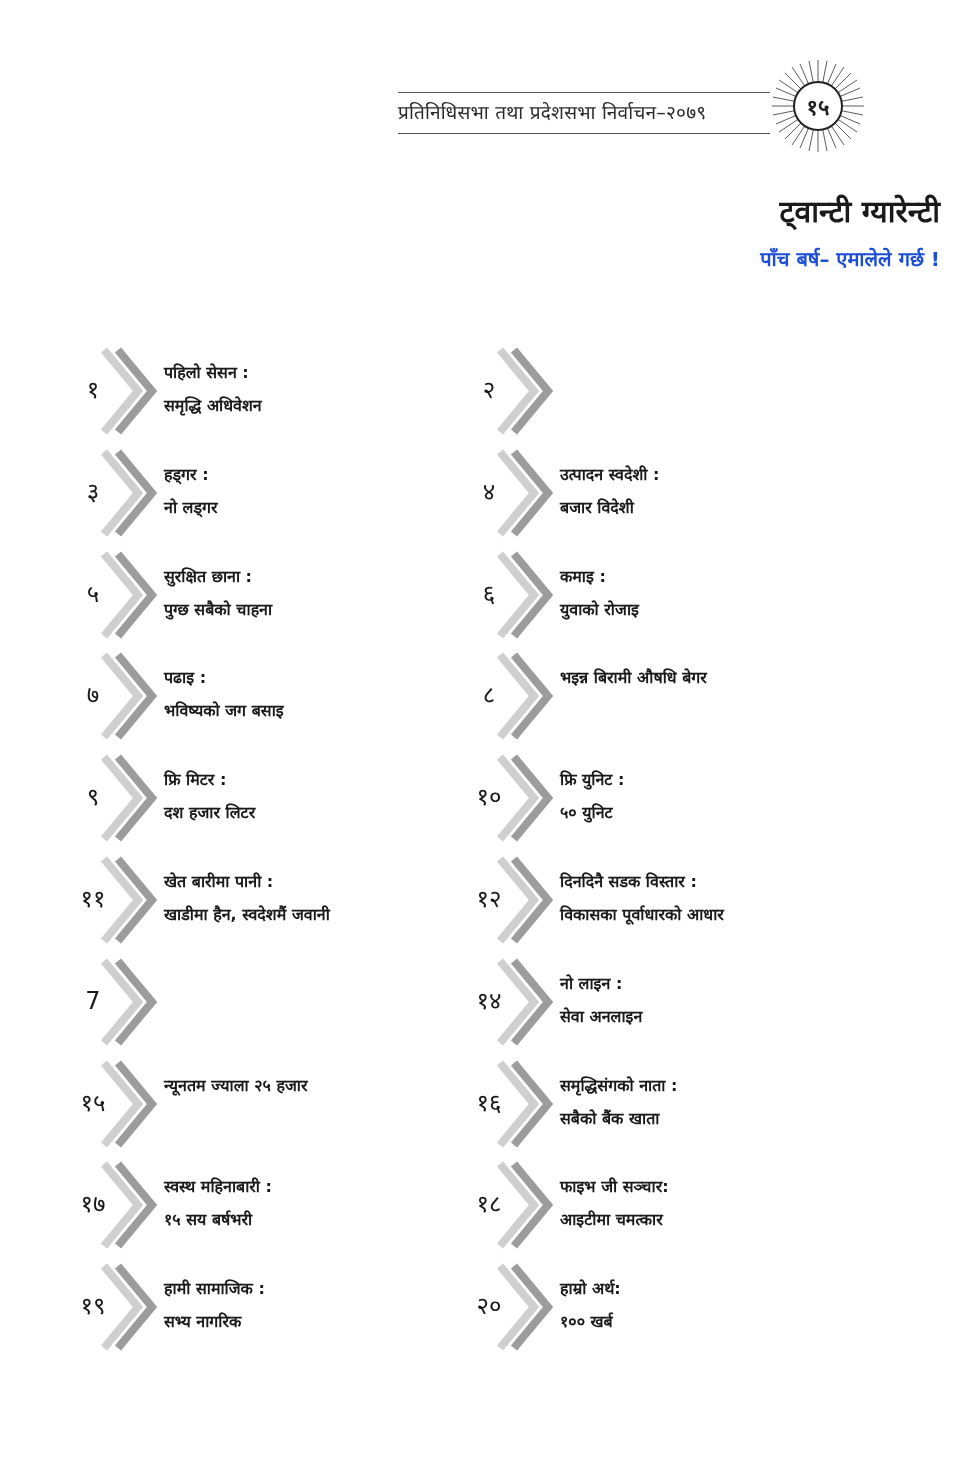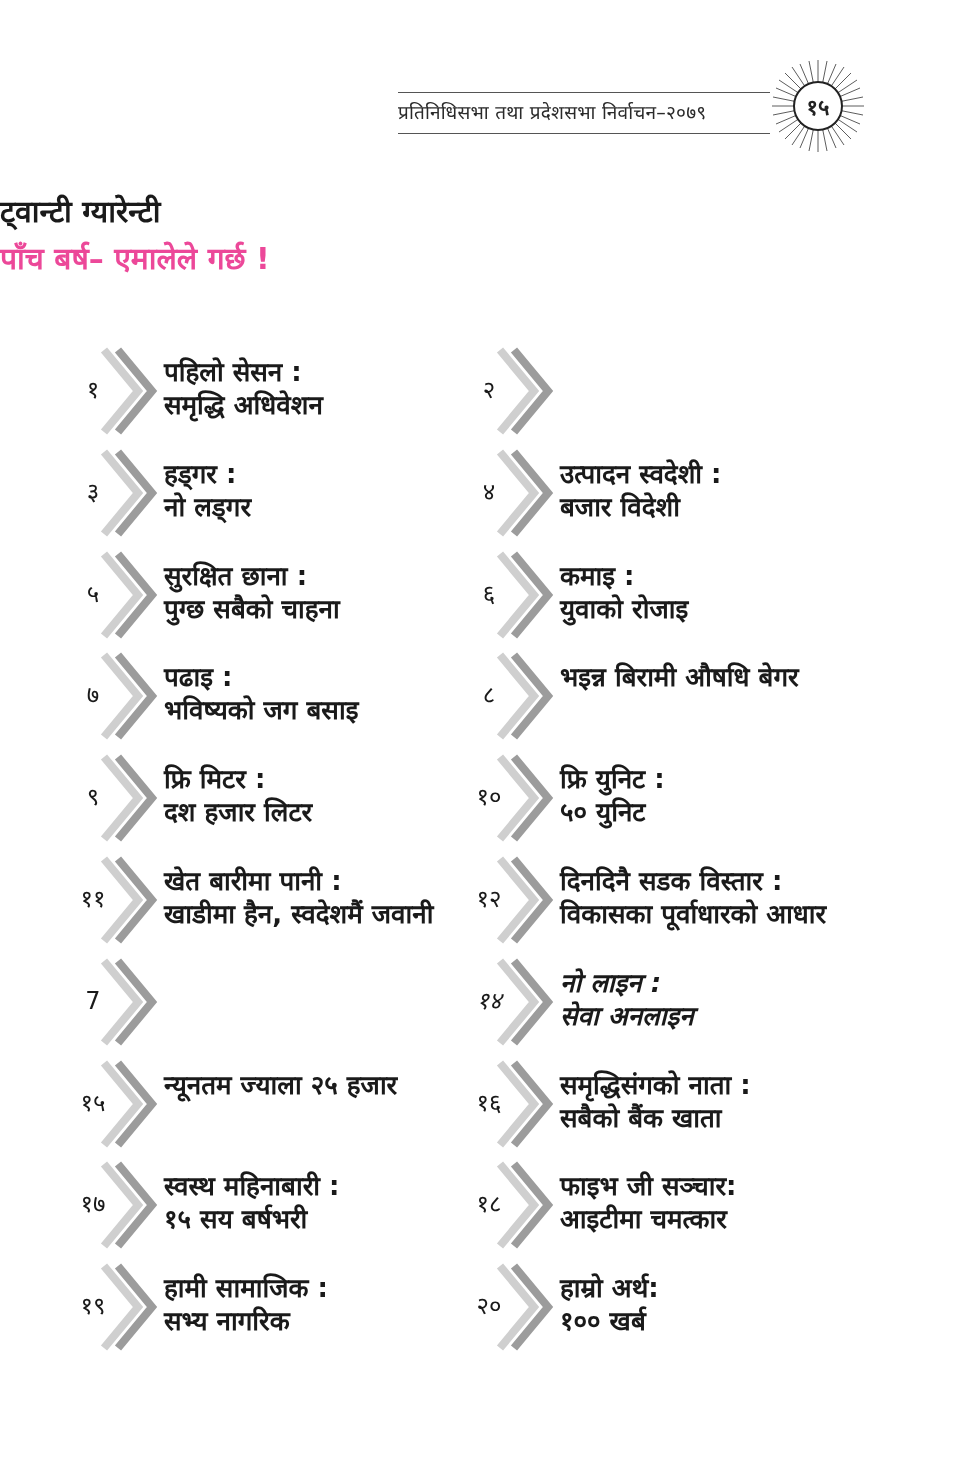--- a/index.html
+++ b/index.html
@@ -19,38 +19,38 @@
   .badge {
     position: absolute; left: 770px; top: 58px; width: 96px; height: 96px;
   }
   .badge svg { position: absolute; left: 0; top: 0; }
   .badge-number {
     position: absolute; left: 0; top: 0; width: 96px; height: 96px;
     display: flex; align-items: center; justify-content: center;
     font-size: 22px; font-weight: 700; color: #222;
   }
   .title-block {
-    position: absolute; left: 0; top: 190px; width: 940px; text-align: left;
+    position: absolute; left: 0; top: 190px; width: 940px; text-align: right;
   }
   .title-line1 { font-size: 30px; font-weight: 700; line-height: 44px; color: #1a1a1a; }
-  .title-line2 { font-size: 30px; font-weight: 700; line-height: 50px; color: #ec4899; }
+  .title-line2 { font-size: 20px; font-weight: 700; line-height: 50px; color: #1d4ed8; }
 
   .item {
     position: absolute; width: 390px; height: 90px;
   }
   .item .chev {
     position: absolute; left: 12px; top: 0px; width: 60px; height: 90px;
   }
   .item .num {
     position: absolute; left: -22px; top: 28px; width: 58px; text-align: center;
     font-size: 24px; font-weight: 400; color: #1a1a1a; line-height: 32px;
   }
   .item .text {
     position: absolute; left: 78px; top: 10px; white-space: nowrap;
-    font-size: 26px; font-weight: 700; line-height: 33px; color: #1a1a1a;
+    font-size: 16px; font-weight: 700; line-height: 33px; color: #1a1a1a;
   }
 </style>
 </head>
 <body>
 
 <div class="running-head">
   <span class="running-title">प्रतिनिधिसभा तथा प्रदेशसभा निर्वाचन–२०७९</span>
 </div>
 
 <div class="badge">
@@ -211,21 +211,21 @@
       <div class="l2">विकासका पूर्वाधारको आधार</div>
     </div>
   </div>
     <div class="item" style="left: 86px; top: 957px;">
     <svg class="chev" width="60" height="90" viewBox="0 0 60 90">
       <polyline points="6,4 40,45 6,86" fill="none" stroke="#cfcfcf" stroke-width="8" stroke-linejoin="miter"></polyline>
       <polyline points="20,4 54,45 20,86" fill="none" stroke="#9c9c9c" stroke-width="8" stroke-linejoin="miter"></polyline>
     </svg>
     <div class="num">7</div>
   </div>
-    <div class="item" style="left: 482px; top: 957px; font-style: italic;">
+    <div class="item" style="left: 482px; top: 957px;">
     <svg class="chev" width="60" height="90" viewBox="0 0 60 90">
       <polyline points="6,4 40,45 6,86" fill="none" stroke="#cfcfcf" stroke-width="8" stroke-linejoin="miter"></polyline>
       <polyline points="20,4 54,45 20,86" fill="none" stroke="#9c9c9c" stroke-width="8" stroke-linejoin="miter"></polyline>
     </svg>
     <div class="num">१४</div>
     <div class="text">
       <div class="l1">नो लाइन :</div>
       <div class="l2">सेवा अनलाइन</div>
     </div>
   </div>

